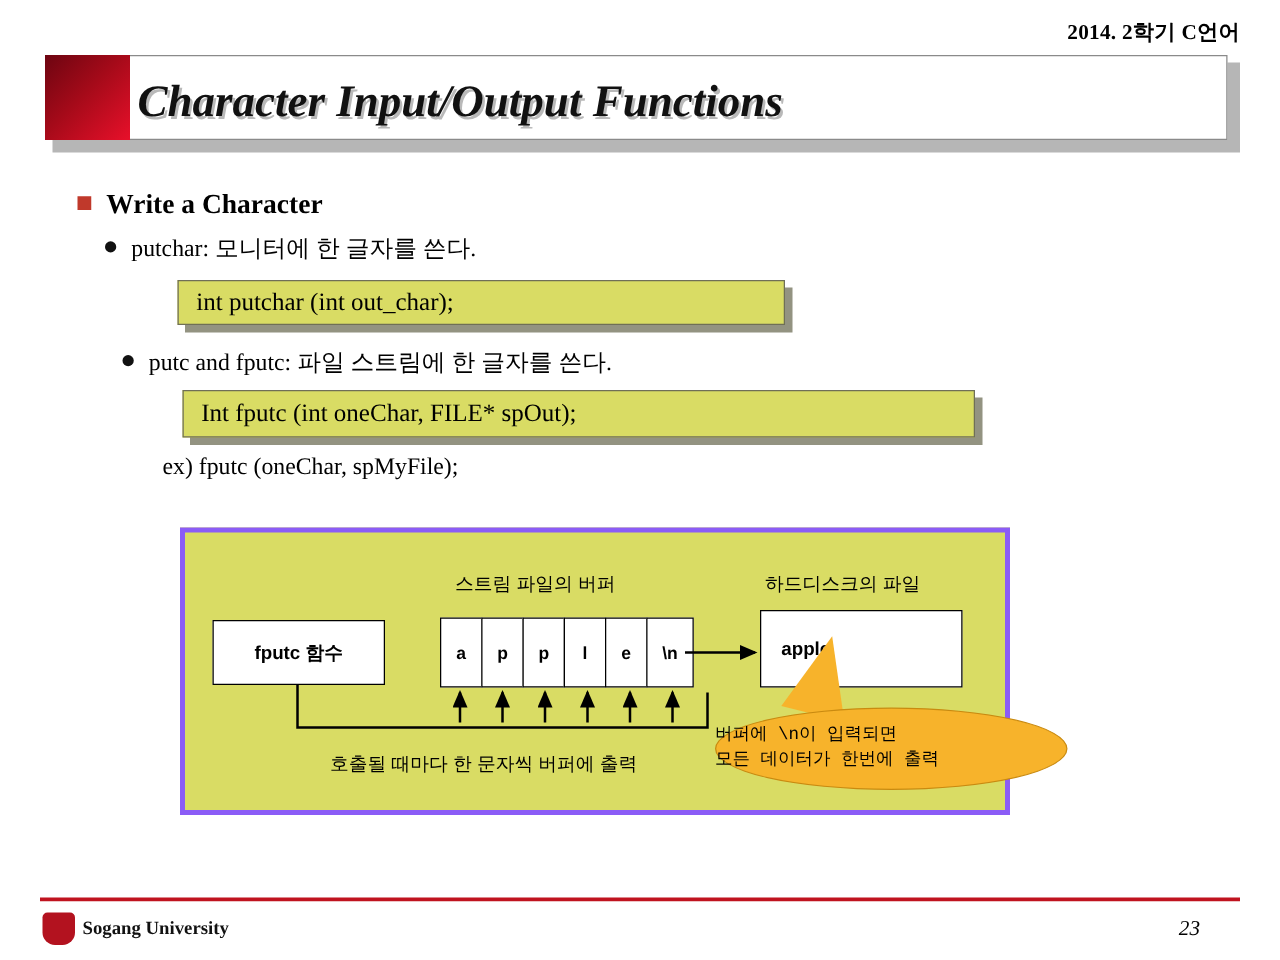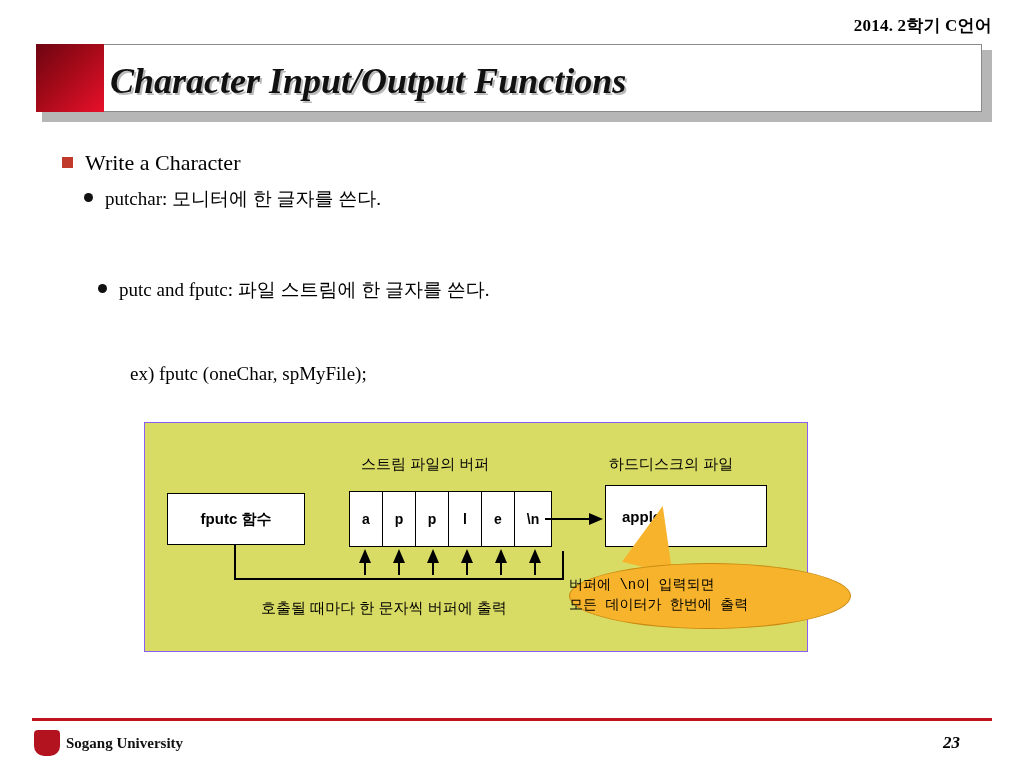--- a/index.html
+++ b/index.html
@@ -89,21 +89,21 @@
     width: 11px;
     height: 11px;
     background: #c0392b;
     display: inline-block;
     margin-right: 12px;
     position: relative;
     top: -2px;
   }
   .bullet1 .txt {
     font-family: "Liberation Serif", serif;
-    font-weight: normal;
+    font-weight: bold;
     font-size: 22px;
     color: #000;
   }
 
   .sub {
     position: absolute;
     display: flex;
     align-items: baseline;
   }
   .dot-marker {
@@ -169,21 +169,21 @@
   }
 
   
   .diagram {
     position: absolute;
     left: 144px;
     top: 422px;
     width: 664px;
     height: 230px;
     background: #d9dc64;
-    border: 1px solid #8b5cf6;
+    border: 4px solid #8b5cf6;
     box-sizing: border-box;
   }
   .diagram .lbl {
     position: absolute;
     font-family: "Liberation Sans", sans-serif;
     font-size: 15px;
     color: #000;
     white-space: nowrap;
   }
   .lbl-stream { left: 216px; top: 32px; }
@@ -319,21 +319,21 @@
     font-family: "Liberation Serif", serif;
     font-weight: bold;
     font-size: 15px;
     color: #111;
   }
   .page-no {
     position: absolute;
     right: 64px;
     top: 733px;
     font-family: "Liberation Serif", serif;
-    font-weight: bold;
+    font-weight: normal;
     font-style: italic;
     font-size: 17px;
     color: #000;
   }
 </style>
 </head>
 <body>
 
 <div class="slide">
 
@@ -349,26 +349,38 @@
   <div class="bullet1">
     <span class="sq-marker"></span>
     <span class="txt">Write a Character</span>
   </div>
 
   <div class="sub sub-a">
     <span class="dot-marker"></span>
     <span class="txt">putchar: 모니터에 한 글자를 쓴다.</span>
   </div>
 
+  <div class="codebox code-putchar">
+    <div class="shadow"></div>
+    <div class="face">
+      <span>int putchar (int out_char);</span>
+    </div>
+  </div>
 
   <div class="sub sub-b">
     <span class="dot-marker"></span>
     <span class="txt">putc and fputc: 파일 스트림에 한 글자를 쓴다.</span>
   </div>
 
+  <div class="codebox code-fputc">
+    <div class="shadow"></div>
+    <div class="face">
+      <span>Int fputc (int oneChar, FILE* spOut);</span>
+    </div>
+  </div>
 
   <div class="ex-line">ex) fputc (oneChar, spMyFile);</div>
 
   <div class="diagram">
 
     <div class="lbl lbl-stream">스트림 파일의 버퍼</div>
     <div class="lbl lbl-disk">하드디스크의 파일</div>
 
     <div class="wbox box-fputc">fputc 함수</div>
 

